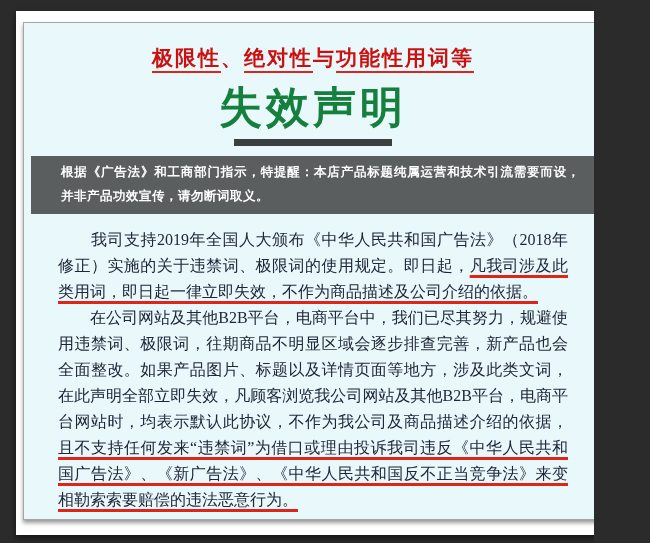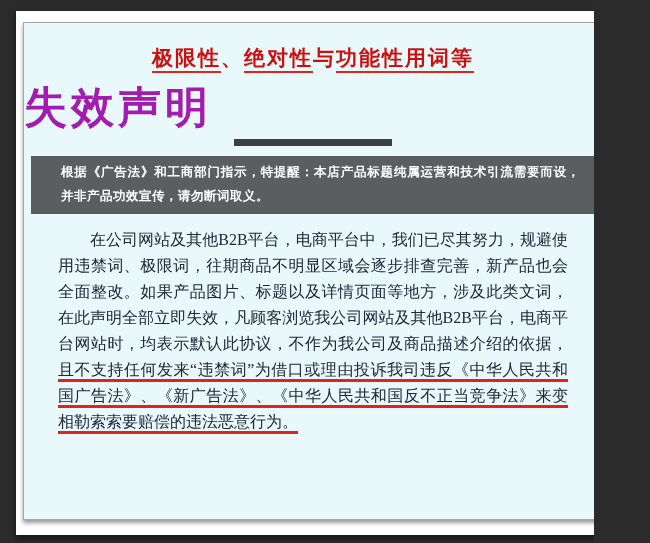--- a/index.html
+++ b/index.html
@@ -6,22 +6,22 @@
   .stage{position:relative;width:594px;height:543px;background:#2b2b2b;overflow:hidden;
          font-family:"Liberation Sans",sans-serif;}
   .page{position:absolute;left:16px;top:11px;width:603px;height:524px;background:#ffffff;
         box-shadow:0 3px 6px rgba(0,0,0,.55);}
   .panel{position:absolute;left:7px;top:11px;width:578px;height:496px;background:#e9f8fb;
          border:1px solid #a6a6a6;box-shadow:0 3px 4px rgba(0,0,0,.4);box-sizing:content-box;}
   .headline{margin-top:21px;text-align:center;font-size:21px;font-weight:bold;
             color:#cc1010;letter-spacing:2px;white-space:nowrap;}
   .headline .u{text-decoration:underline;text-decoration-color:#df241a;
                text-decoration-thickness:2px;text-underline-offset:6px;}
-  .title{margin-top:12px;font-size:43px;font-weight:bold;
-         color:#a21caf;letter-spacing:4px;line-height:1.1;}
+  .title{margin-top:12px;text-align:center;font-size:43px;font-weight:bold;
+         color:#15803d;letter-spacing:4px;line-height:1.1;}
   .bar{width:158px;height:7px;background:#3b3f40;margin:8px auto 0;}
   .banner{margin:10px 6px 0 7px;background:#5a5e5e;color:#ffffff;font-weight:bold;
           font-size:12.5px;line-height:24px;padding:4px 16px 6px 30px;text-align:justify;
           letter-spacing:.5px;}
   .body{width:510px;margin:13px auto 0;font-family:"Liberation Serif",serif;
         font-size:16px;line-height:26px;color:#20273a;text-align:justify;}
   .body p{margin:0;}
   .body .u{text-decoration:underline;text-decoration-color:#df241a;
            text-decoration-thickness:3px;text-underline-offset:4px;}
 </style>
@@ -34,18 +34,19 @@
 
       <div class="headline"><span class="u">极限性</span><span>、</span><span class="u">绝对性</span><span>与</span><span class="u">功能性用词等</span></div>
 
       <div class="title">失效声明</div>
 
       <div class="bar"></div>
 
       <div class="banner">根据《广告法》和工商部门指示，特提醒：本店产品标题纯属运营和技术引流需要而设，并非产品功效宣传，请勿断词取义。</div>
 
       <div class="body">
+        <p><span>　　我司支持2019年全国人大颁布《中华人民共和国广告法》（2018年修正）实施的关于违禁词、极限词的使用规定。即日起，</span><span class="u">凡我司涉及此类用词，即日起一律立即失效，不作为商品描述及公司介绍的依据。</span></p>
         <p><span>　　在公司网站及其他B2B平台，电商平台中，我们已尽其努力，规避使用违禁词、极限词，往期商品不明显区域会逐步排查完善，新产品也会全面整改。如果产品图片、标题以及详情页面等地方，涉及此类文词，在此声明全部立即失效，凡顾客浏览我公司网站及其他B2B平台，电商平台网站时，均表示默认此协议，不作为我公司及商品描述介绍的依据，</span><span class="u">且不支持任何发来“违禁词”为借口或理由投诉我司违反《中华人民共和国广告法》、《新广告法》、《中华人民共和国反不正当竞争法》来变相勒索索要赔偿的违法恶意行为。</span></p>
       </div>
 
     </div>
   </div>
 </div>
 
 </body></html>

